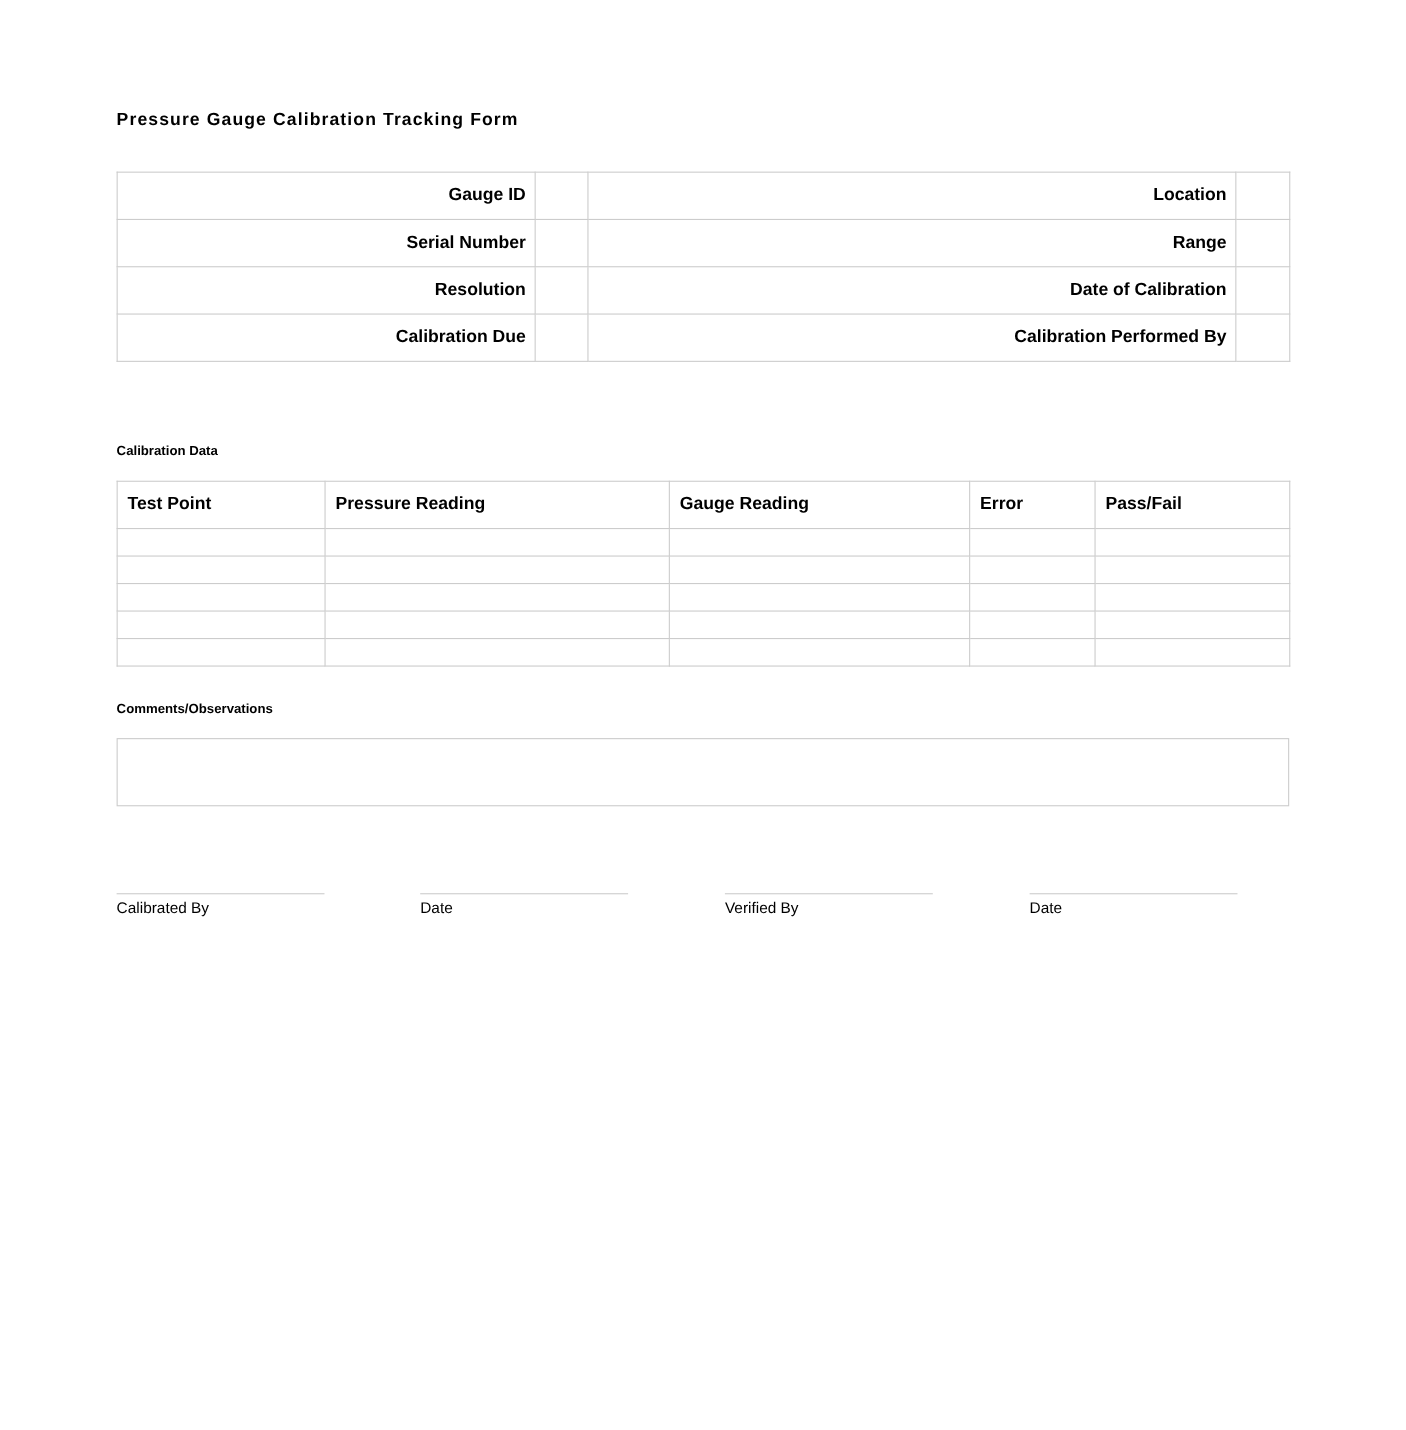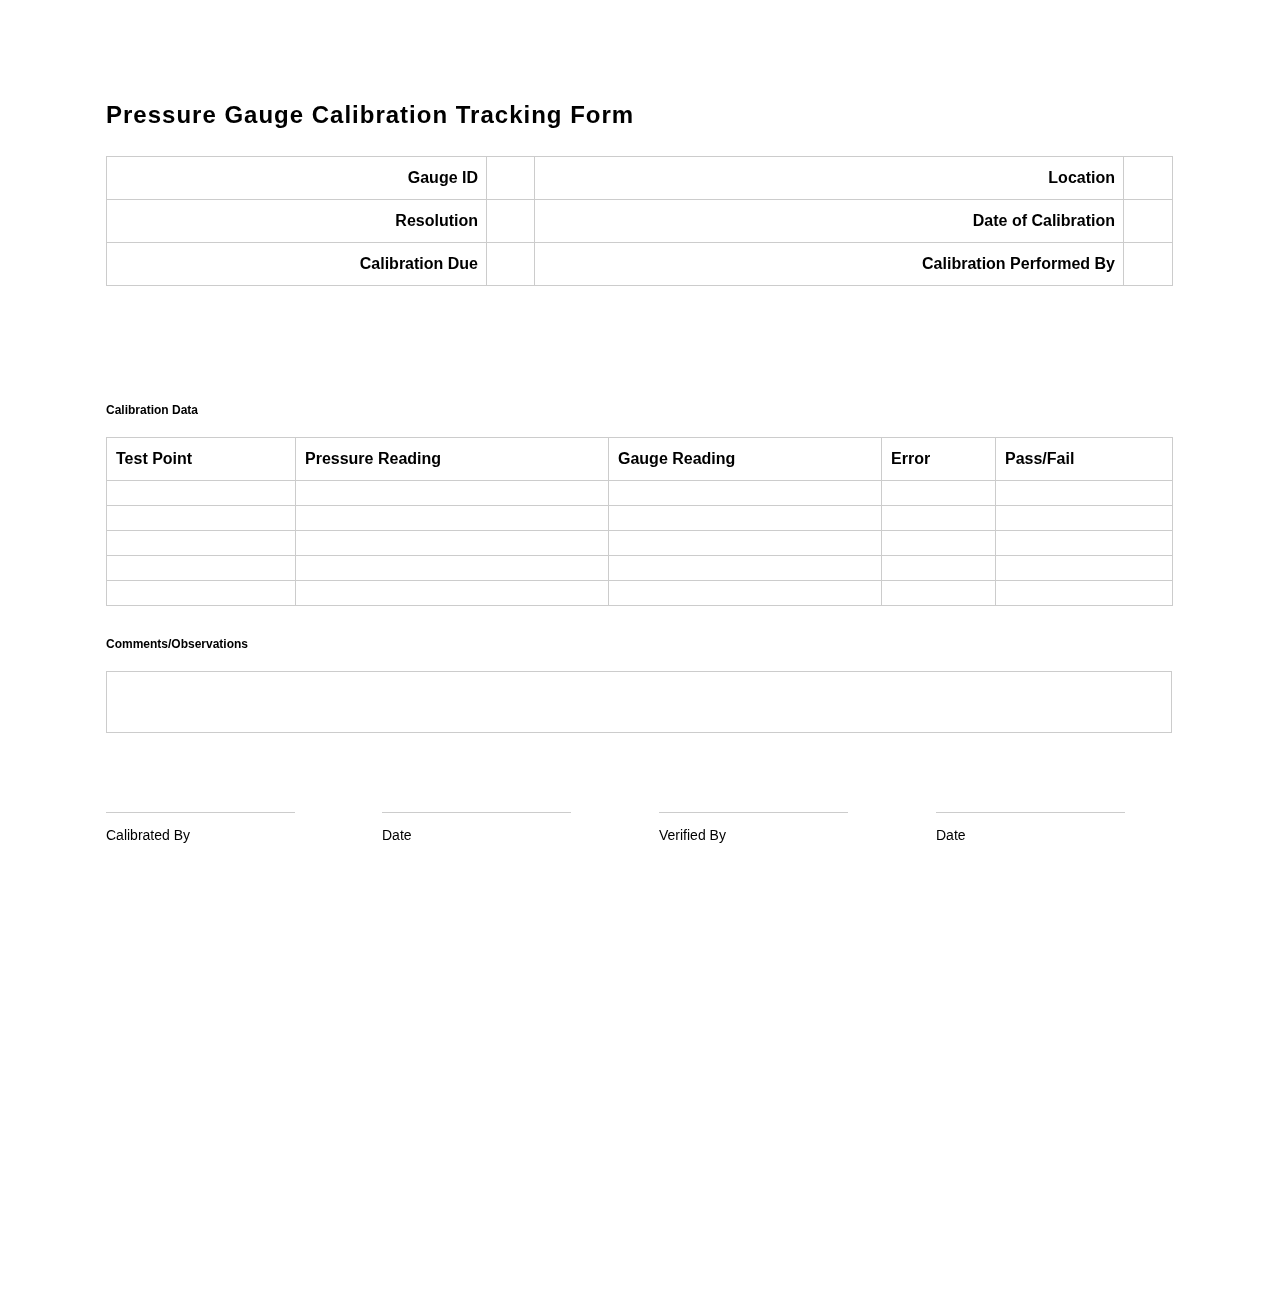--- a/index.html
+++ b/index.html
@@ -1,50 +1,56 @@
 <!DOCTYPE html>
 <html><head>
 <meta charset="utf-8">
 <style>
   html, body { margin: 0; padding: 0; background: #ffffff; }
   body { width: 1278px; height: 1300px; position: relative; font-family: "Liberation Sans", sans-serif; color: #000; }
   .page { position: absolute; left: 106px; top: 0; width: 1066px; }
-  h1 { position: absolute; top: 101px; left: 0; margin: 0; font-size: 24px; font-weight: bold; letter-spacing: 1px; white-space: nowrap; }
+  h1 { position: absolute; top: 101px; left: 0; margin: 0; font-size: 16px; font-weight: bold; letter-spacing: 1px; white-space: nowrap; }
   table { border-collapse: collapse; table-layout: fixed; position: absolute; left: 0; width: 1066px; }
   td, th { border: 1px solid #cccccc; padding: 0 8px; font-size: 16px; text-align: left; }
   .info { top: 156px; }
   .info td { height: 42px; font-weight: bold; text-align: right; }
   .info td.val { padding: 0; }
   .section-title { position: absolute; left: 0; margin: 0; font-size: 12px; font-weight: bold; white-space: nowrap; }
   .cal { top: 437px; }
   .cal th { height: 42px; padding: 0 9px; font-weight: bold; }
   .cal td { height: 24px; padding: 0; }
   .comments { position: absolute; left: 0; top: 671px; width: 1064px; height: 60px; border: 1px solid #cccccc; }
   .sig { position: absolute; top: 812px; width: 189px; }
   .sig .line { border-top: 1px solid #cccccc; height: 0; }
-  .sig .label { font-size: 14px; margin-top: 14px; white-space: nowrap; }
+  .sig .label { font-size: 14px; margin-top: 4px; white-space: nowrap; }
 </style>
 </head>
 <body>
 
 <div class="page">
   <h1>Pressure Gauge Calibration Tracking Form</h1>
 
   <table class="info">
     <colgroup>
       <col style="width:380px">
         <col style="width:48px">
         <col style="width:589px">
         <col style="width:49px">
     </colgroup>
     <tbody>
       <tr>
         <td>Gauge ID</td>
         <td class="val"></td>
         <td>Location</td>
+        <td class="val"></td>
+      </tr>
+      <tr>
+        <td>Serial Number</td>
+        <td class="val"></td>
+        <td>Range</td>
         <td class="val"></td>
       </tr>
       <tr>
         <td>Resolution</td>
         <td class="val"></td>
         <td>Date of Calibration</td>
         <td class="val"></td>
       </tr>
       <tr>
         <td>Calibration Due</td>

